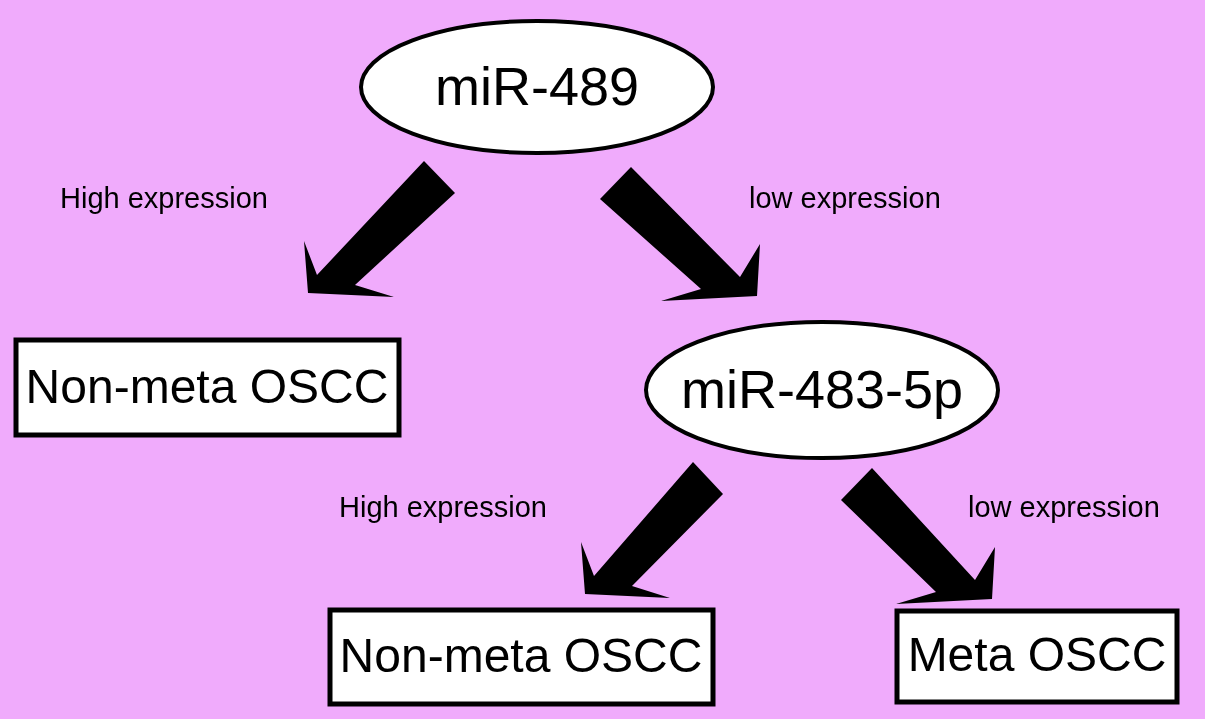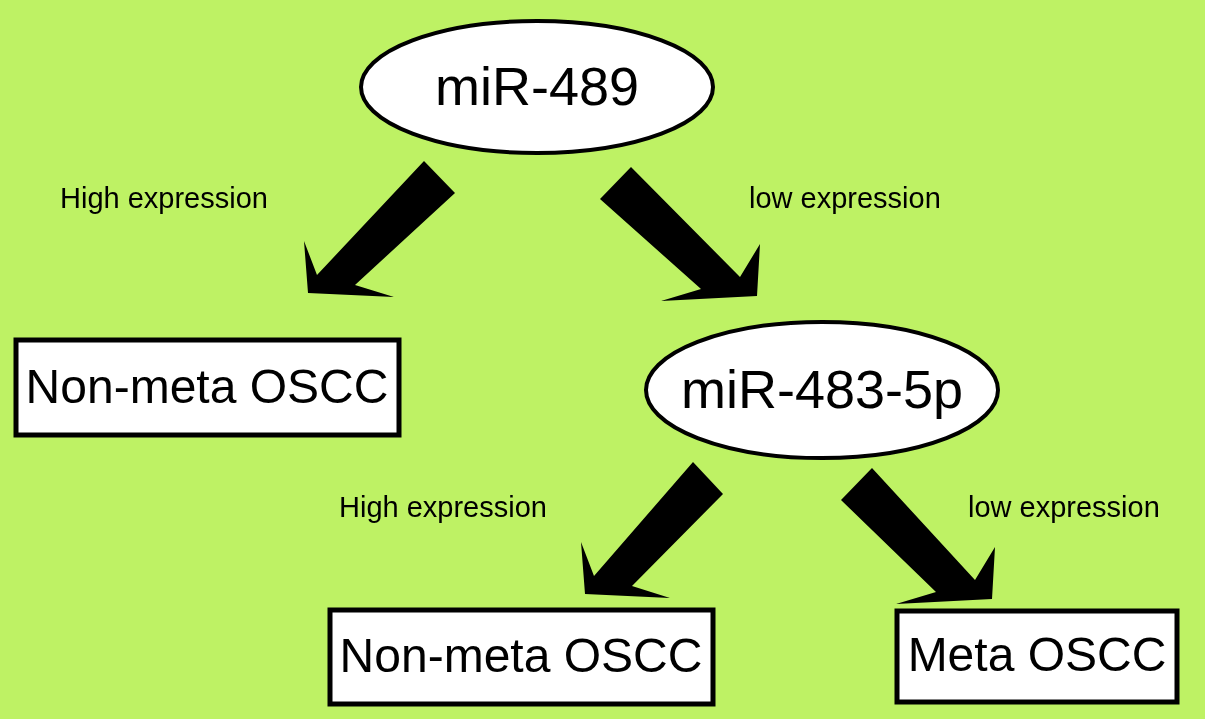--- a/index.html
+++ b/index.html
@@ -7,21 +7,21 @@
     padding: 0;
     background: #ffffff;
   }
   body {
     font-family: "Liberation Sans", sans-serif;
   }
   #stage {
     position: relative;
     width: 1205px;
     height: 719px;
-    background: #bef264;
+    background: #f0abfc;
     overflow: hidden;
   }
   #diagram-svg {
     position: absolute;
     left: 0;
     top: 0;
     width: 1205px;
     height: 719px;
   }
   .node-text {

